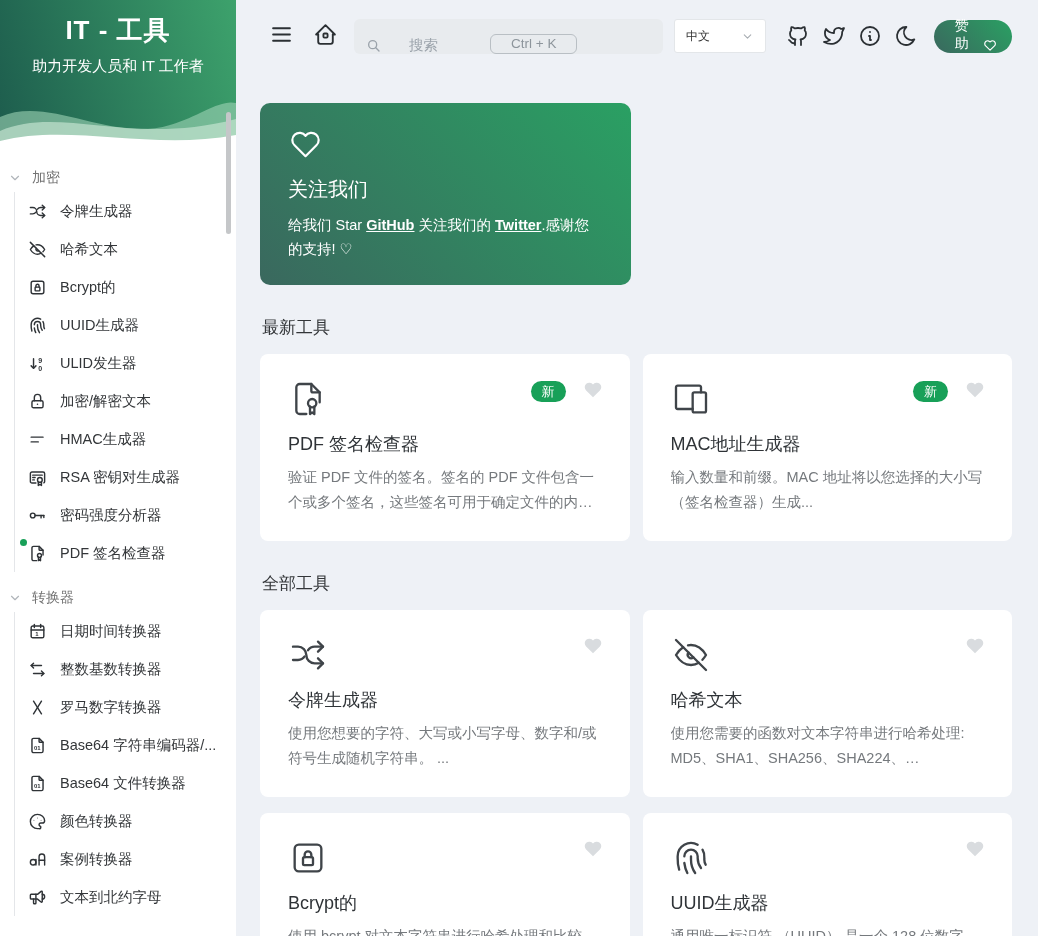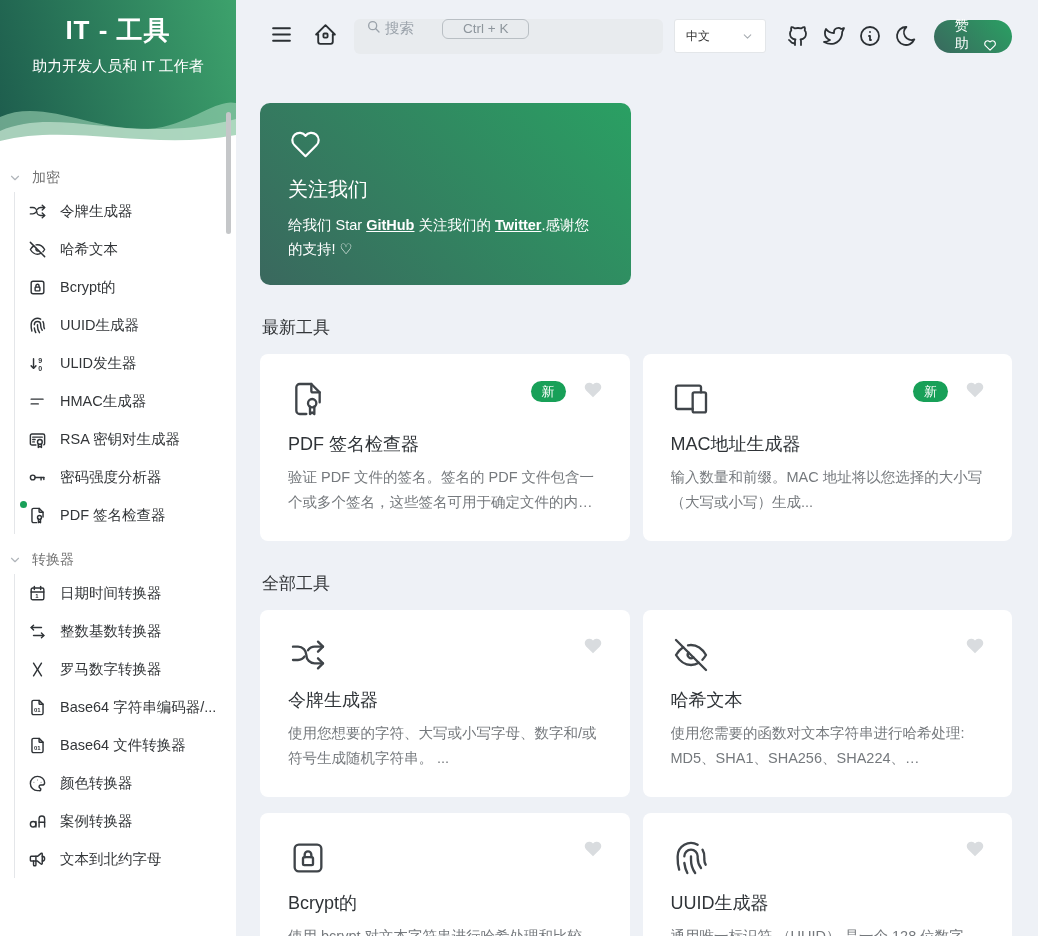--- a/index.html
+++ b/index.html
@@ -32,21 +32,21 @@
   .nav-label{white-space:nowrap}
   .dot{display:none;position:absolute;left:5px;top:5px;width:7px;height:7px;border-radius:50%;background:var(--accent)}
   .nav-item.has-dot .dot{display:block}
   
   main{flex:1;padding:0 26px 0 24px;overflow:hidden}
   .topbar{height:72px;display:flex;align-items:center}
   .icon-btn{background:none;border:none;padding:3px;cursor:pointer;color:#2b3034;display:flex;align-items:center}
   .icon-btn svg{width:25px;height:25px}
   .btn-menu{margin-left:6px}
   .btn-home{margin-left:13px}
-  .search{margin-left:13px;width:324px;height:35px;background:#e8ebee;border-radius:6px;display:flex;align-items:flex-start;padding:0 12px;gap:1px;color:#9aa2aa;cursor:text}
+  .search{margin-left:13px;width:324px;height:35px;background:#e8ebee;border-radius:6px;display:flex;align-items:flex-end;padding:0 12px;gap:25px;color:#9aa2aa;cursor:text}
   .search .s-icon{display:flex}
   .search .s-icon svg{width:16px;height:16px}
   .search input{border:none;background:transparent;outline:none;font-size:14.5px;color:#333;width:58px;font-family:inherit}
   .search input::placeholder{color:#9aa2aa}
   .kbd{border:1px solid #b9bfc4;border-radius:6px;padding:1px 20px 2px;font-size:13.5px;color:#8d959c;white-space:nowrap}
   .lang-select{margin-left:11px;width:95px;height:34px;background:#fff;border:1px solid #e3e6e9;border-radius:3px;display:flex;align-items:center;justify-content:space-between;padding:0 11px;font-size:12px;color:#333;cursor:pointer}
   .lang-select .chev{display:flex;color:#a8adb2}
   .lang-select .chev svg{width:13px;height:13px}
   .topbar-icons{display:flex;align-items:center;margin-left:17px;gap:6px}
   .topbar-icons .icon-btn svg{width:24px;height:24px}
@@ -156,20 +156,31 @@
                 <svg viewBox="0 0 24 24" fill="none" stroke="currentColor" stroke-width="1.8" stroke-linecap="round" stroke-linejoin="round">
                   <path d="M4 15l3 3l3 -3"></path>
                   <path d="M7 6v12"></path>
                   <text x="13" y="11" font-size="9" fill="currentColor" stroke="none" font-weight="bold">9</text>
                   <text x="13" y="21" font-size="9" fill="currentColor" stroke="none" font-weight="bold">0</text>
                 </svg>
               </span>
     <span class="nav-label">ULID发生器</span>
   </div>
 
+  <div class="nav-item">
+
+    <span class="nav-icon">
+                <svg viewBox="0 0 24 24" fill="none" stroke="currentColor" stroke-width="1.8" stroke-linecap="round" stroke-linejoin="round">
+                  <rect x="5" y="11" width="14" height="9" rx="2"></rect>
+                  <path d="M8 11V7a4 4 0 0 1 8 0v4"></path>
+                  <circle cx="12" cy="15.5" r="1" fill="currentColor" stroke="none"></circle>
+                </svg>
+              </span>
+    <span class="nav-label">加密/解密文本</span>
+  </div>
 
 
   <div class="nav-item">
 
     <span class="nav-icon">
                 <svg viewBox="0 0 24 24" fill="none" stroke="currentColor" stroke-width="1.8" stroke-linecap="round" stroke-linejoin="round">
                   <path d="M4 9h15"></path>
                   <path d="M4 15h9"></path>
                 </svg>
               </span>
@@ -448,21 +459,21 @@
                   <path d="M18 8V5a1 1 0 0 0 -1 -1H4a1 1 0 0 0 -1 1v12a1 1 0 0 0 1 1h9"></path>
                 </svg>
               </span>
     <span class="badge">新</span>
     <span class="card-heart">
                 <svg viewBox="0 0 24 24" fill="currentColor" stroke="none">
                   <path d="M19.5 12.57L12 20l-7.5 -7.43A5 5 0 1 1 12 6.01a5 5 0 1 1 7.5 6.56z"></path>
                 </svg>
               </span>
     <h3 class="card-title">MAC地址生成器</h3>
-    <p class="card-desc">输入数量和前缀。MAC 地址将以您选择的大小写（大写或小写）生成...</p>
+    <p class="card-desc">输入数量和前缀。MAC 地址将以您选择的大小写（签名检查器）生成...</p>
   </div>
 </div>
   </section>
 
   <section class="tools-section">
     <h2 class="section-heading">全部工具</h2>
     <div class="cards-grid">
   <div class="card">
     <span class="card-icon">
                 <svg viewBox="0 0 24 24" fill="none" stroke="currentColor" stroke-width="1.8" stroke-linecap="round" stroke-linejoin="round">

